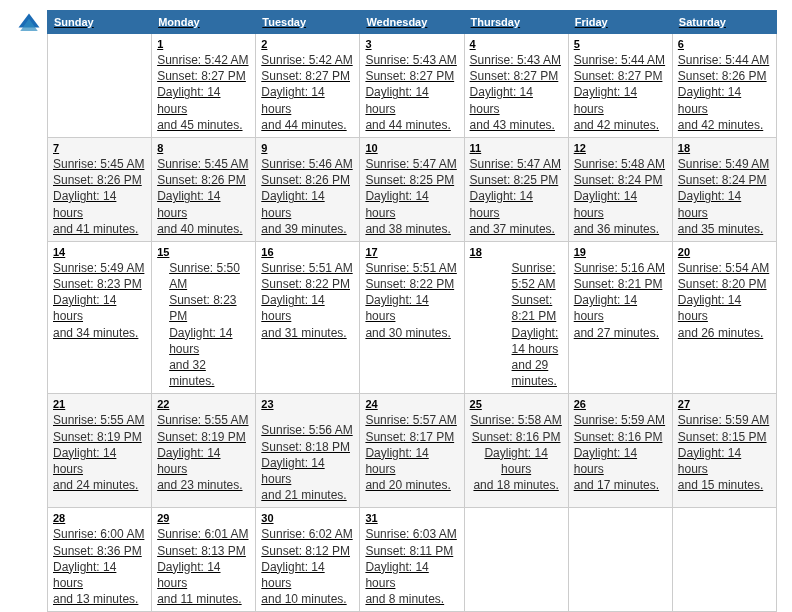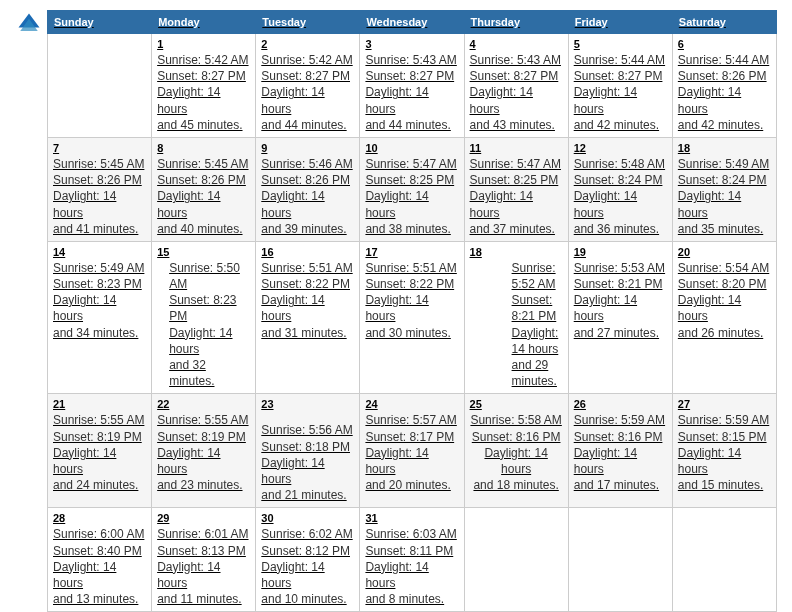--- a/index.html
+++ b/index.html
@@ -256,21 +256,21 @@
           </td>
           <td>
             <span class="day-num">18</span>
             <div class="day-info" style="white-space: pre-line; margin-left: 42px;">Sunrise: 5:52 AM
 Sunset: 8:21 PM
 Daylight: 14 hours
 and 29 minutes.</div>
           </td>
           <td>
             <span class="day-num">19</span>
-            <div class="day-info" style="white-space: pre-line;">Sunrise: 5:53 AM
+            <div class="day-info" style="white-space: pre-line;">Sunrise: 5:16 AM
 Sunset: 8:21 PM
 Daylight: 14 hours
 and 27 minutes.</div>
           </td>
           <td>
             <span class="day-num">20</span>
             <div class="day-info" style="white-space: pre-line;">Sunrise: 5:54 AM
 Sunset: 8:20 PM
 Daylight: 14 hours
 and 26 minutes.</div>
@@ -324,21 +324,21 @@
             <div class="day-info" style="white-space: pre-line;">Sunrise: 5:59 AM
 Sunset: 8:15 PM
 Daylight: 14 hours
 and 15 minutes.</div>
           </td>
         </tr>
         <tr>
           <td>
             <span class="day-num">28</span>
             <div class="day-info" style="white-space: pre-line;">Sunrise: 6:00 AM
-Sunset: 8:40 PM
+Sunset: 8:36 PM
 Daylight: 14 hours
 and 13 minutes.</div>
           </td>
           <td>
             <span class="day-num">29</span>
             <div class="day-info" style="white-space: pre-line;">Sunrise: 6:01 AM
 Sunset: 8:13 PM
 Daylight: 14 hours
 and 11 minutes.</div>
           </td>

